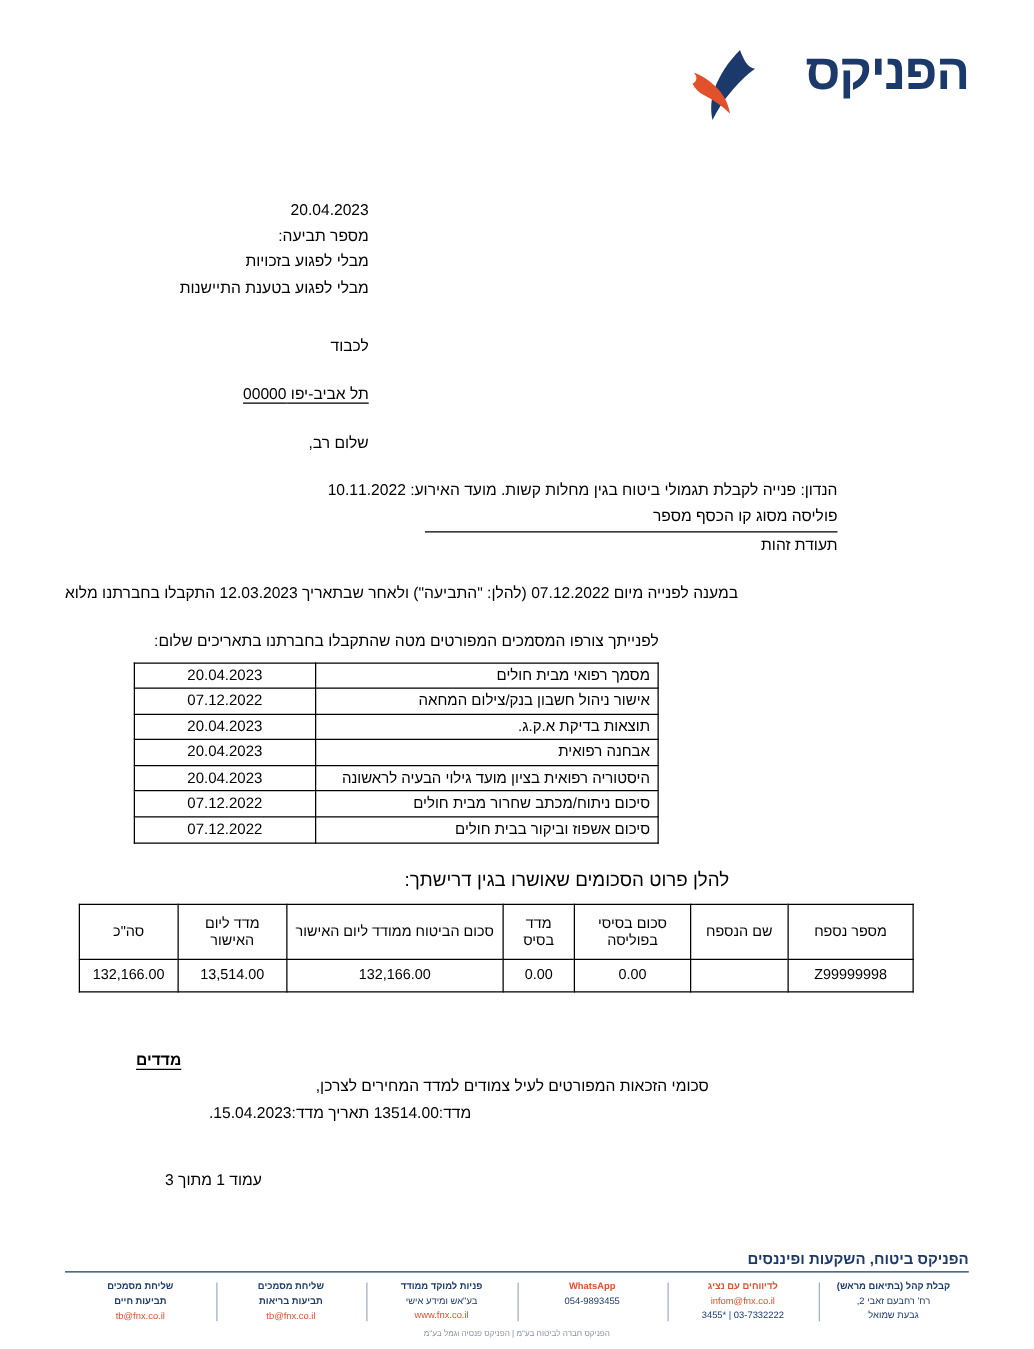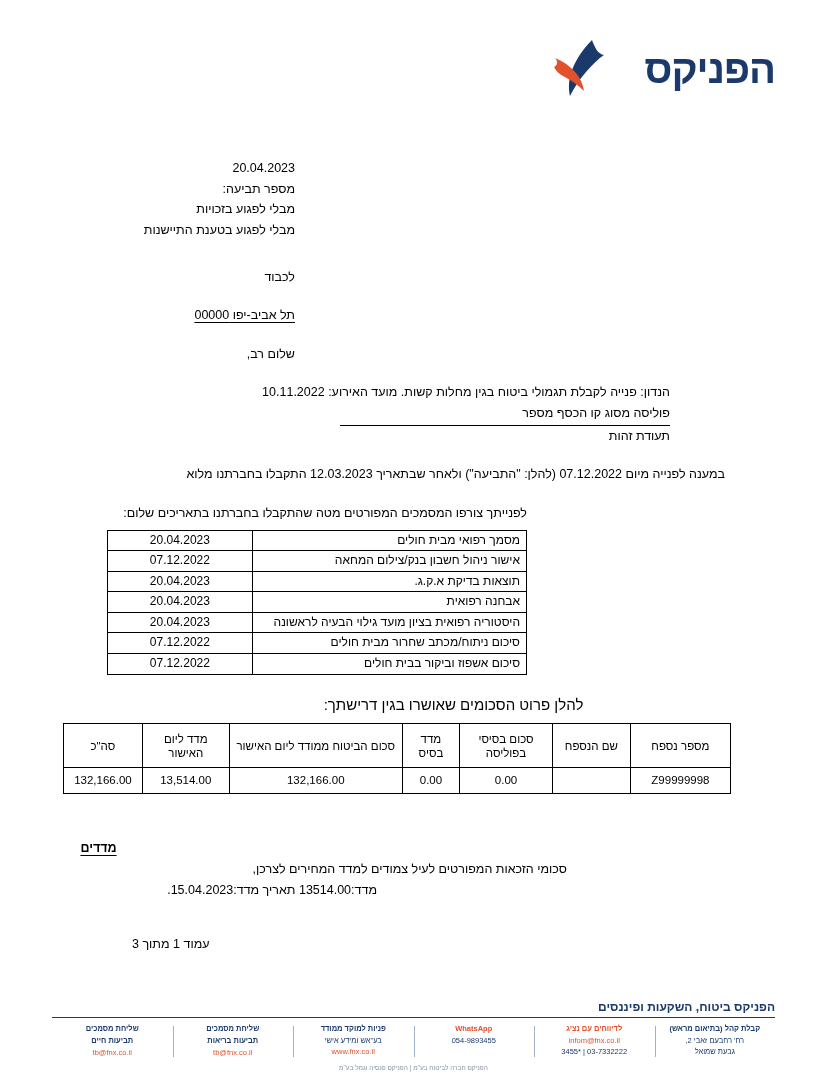--- a/index.html
+++ b/index.html
@@ -19,21 +19,21 @@
     height: 1079px;
     padding: 0;
   }
 
   
   .logo-wrap {
     position: absolute;
     top: 38px;
     right: 52px;
     display: flex;
-    align-items: center;
+    align-items: flex-start;
     direction: rtl;
     gap: 32px;
   }
   .logo-text {
     font-size: 40px;
     font-weight: bold;
     color: #1b3a6b;
     letter-spacing: -1px;
     line-height: 1;
   }
@@ -69,21 +69,21 @@
   .greet { margin-right: 480px; }
 
   .subject { margin-right: 105px; }
   .subject-ul {
     display: inline-block;
     border-bottom: 1px solid #000;
     padding-bottom: 1px;
     min-width: 330px;
   }
 
-  .para { margin-right: 50px; text-align: right; }
+  .para { margin-right: 50px; text-align: left; }
 
   .tbl-title { margin-right: 248px; font-size: 12.5px; }
 
   
   table {
     border-collapse: collapse;
     direction: rtl;
   }
   .docs-table {
     margin: 6px 0 0 0;
@@ -126,21 +126,20 @@
   .c-idx { width: 90px; }
   .c-tot { width: 80px; }
 
   
   .idx-head {
     margin-right: 630px;
     font-weight: bold;
     text-decoration: underline;
     text-underline-offset: 3px;
     font-size: 12.5px;
-    text-align: center;
   }
   .idx-line { margin-right: 208px; font-size: 12.5px; }
   .idx-line2 { margin-right: 398px; font-size: 12.5px; }
 
   .page-no {
     margin-top: 34px;
     text-align: left;
     padding-left: 80px;
     font-size: 12.5px;
     direction: rtl;

